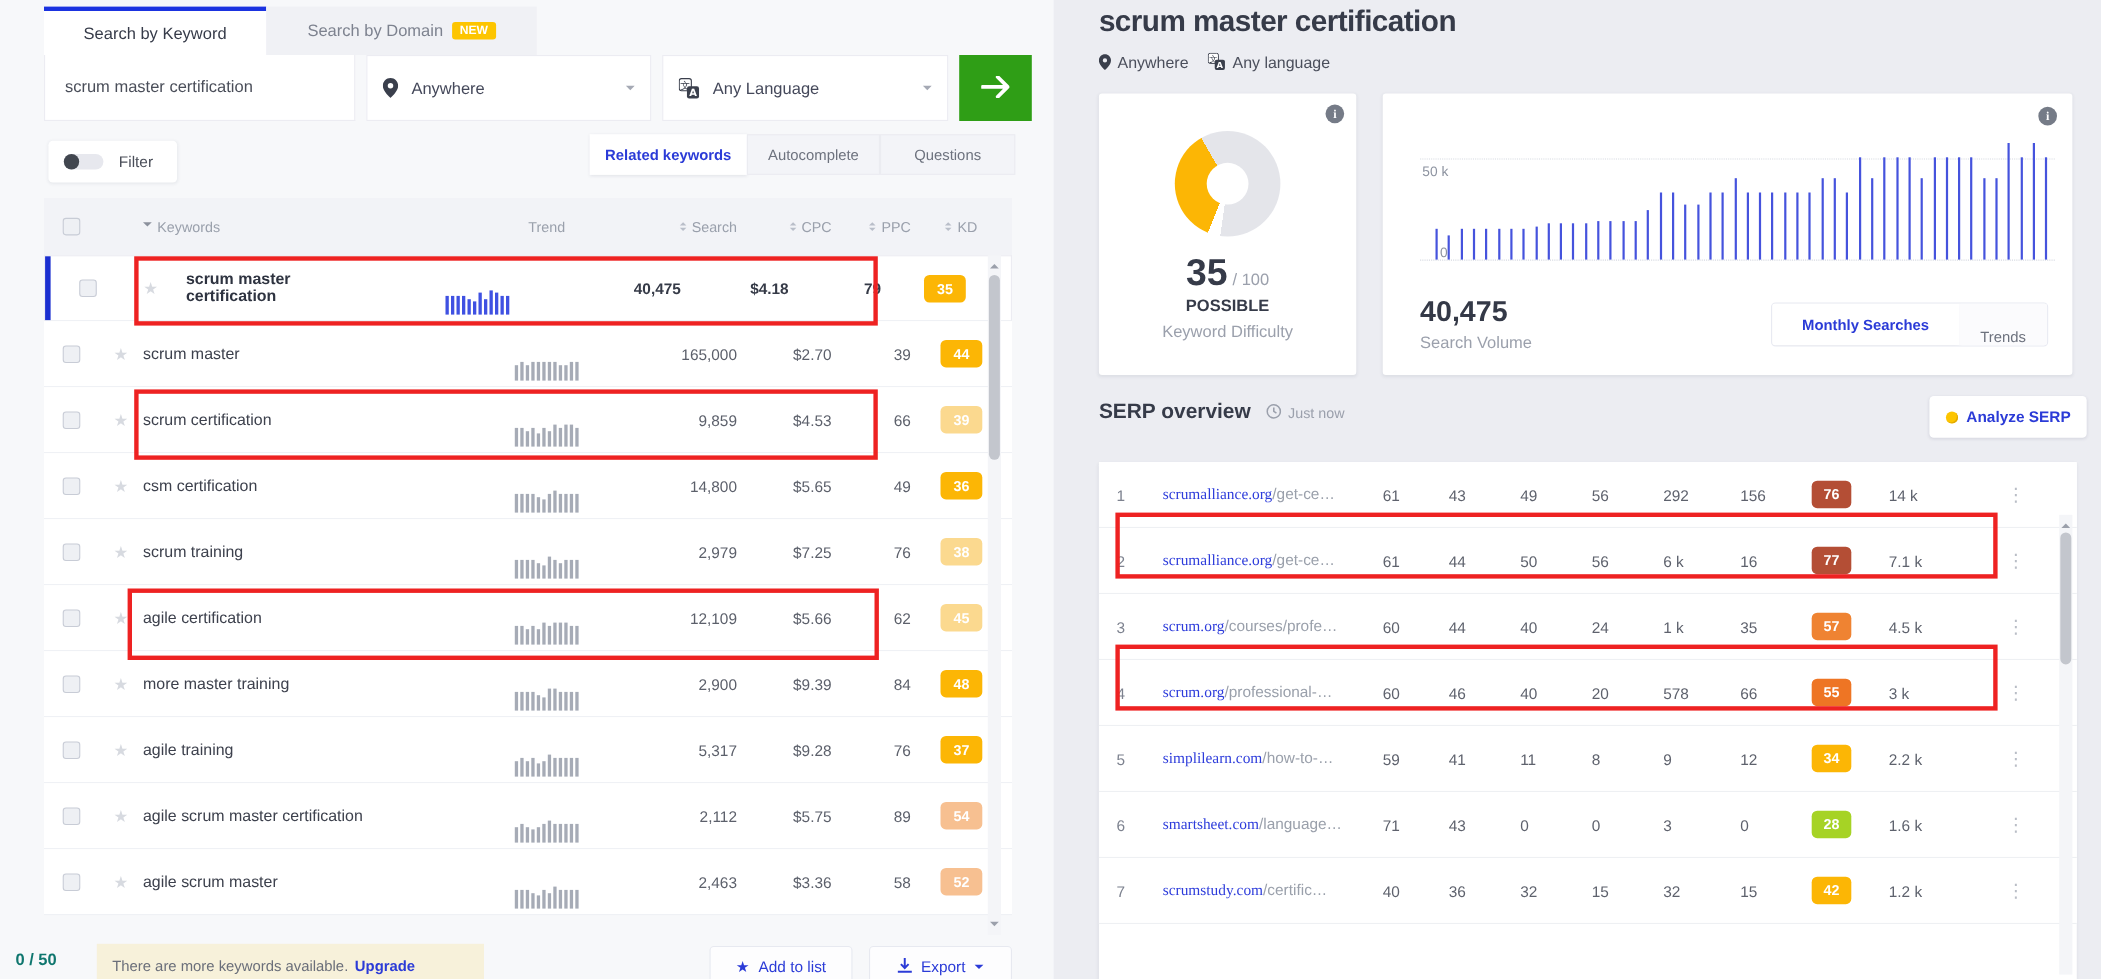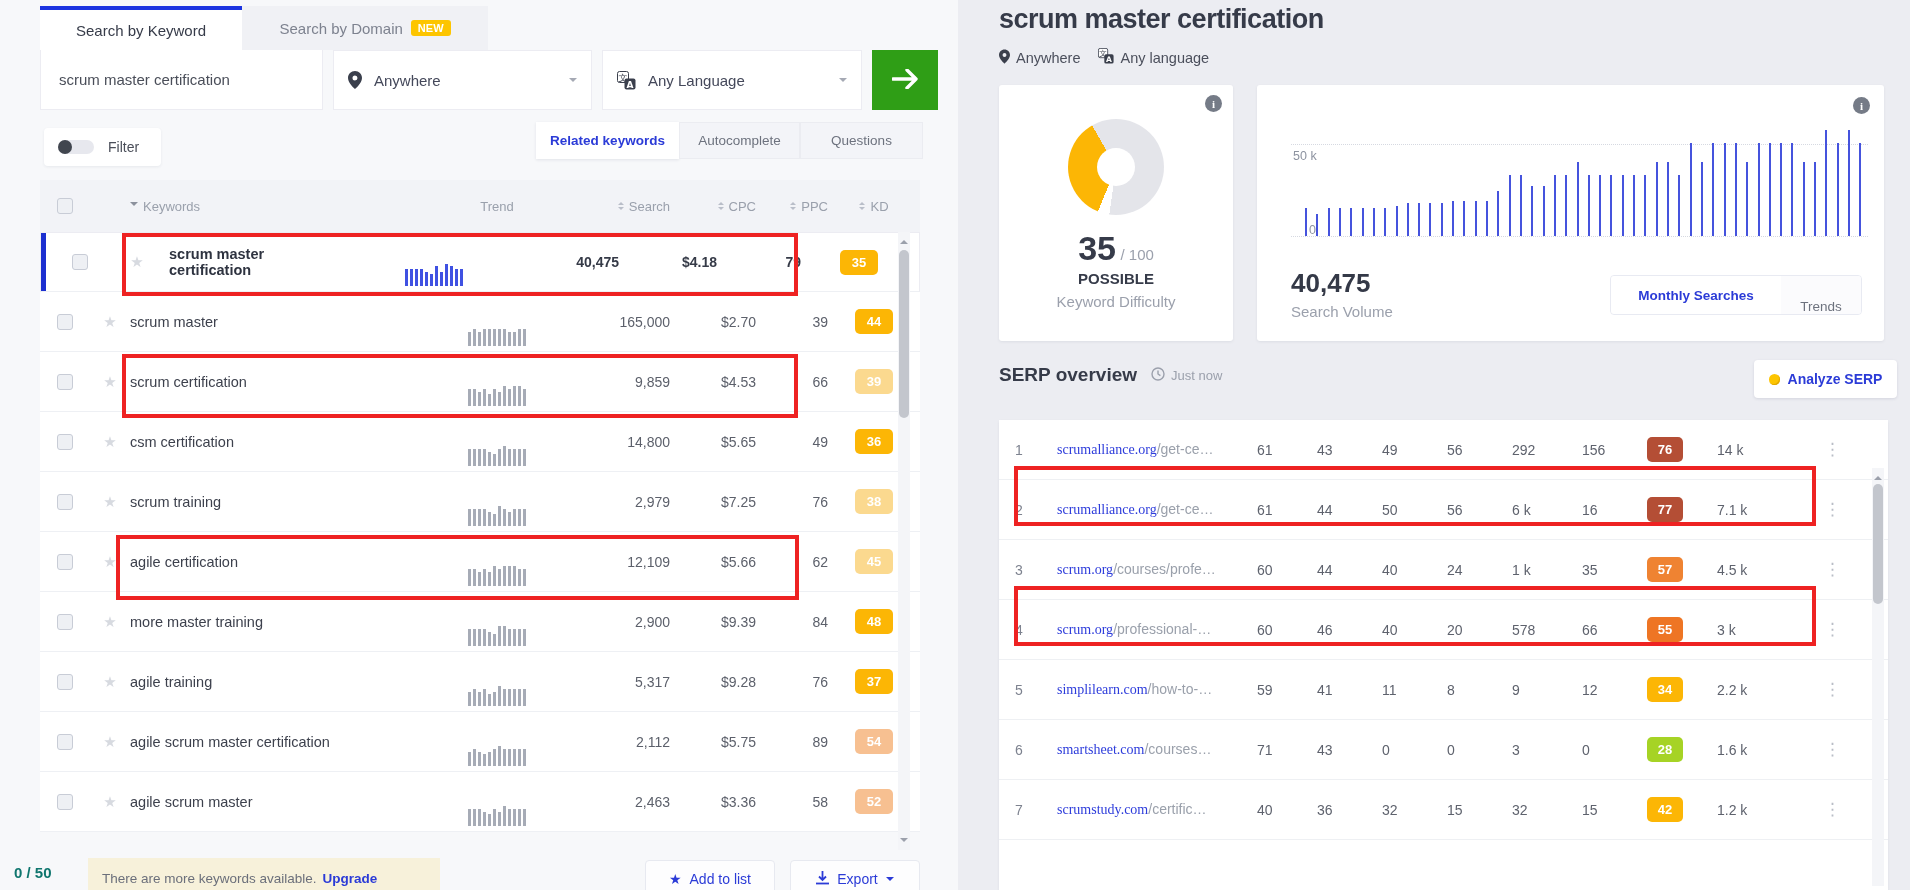--- a/index.html
+++ b/index.html
@@ -707,21 +707,21 @@
             <div>11</div>
             <div>8</div>
             <div>9</div>
             <div>12</div>
             <div><span class="lps-badge" style="background:#fcb605">34</span></div>
             <div>2.2 k</div>
             <div class="kebab">⋮</div>
           </div>
           <div class="serp-grid serp-row">
             <div class="rank">6</div>
-            <div class="url"><span class="dom">smartsheet.com</span><span class="path">/courses…</span></div>
+            <div class="url"><span class="dom">smartsheet.com</span><span class="path">/language…</span></div>
             <div>71</div>
             <div>43</div>
             <div>0</div>
             <div>0</div>
             <div>3</div>
             <div>0</div>
             <div><span class="lps-badge" style="background:#a6d325">28</span></div>
             <div>1.6 k</div>
             <div class="kebab">⋮</div>
           </div>

